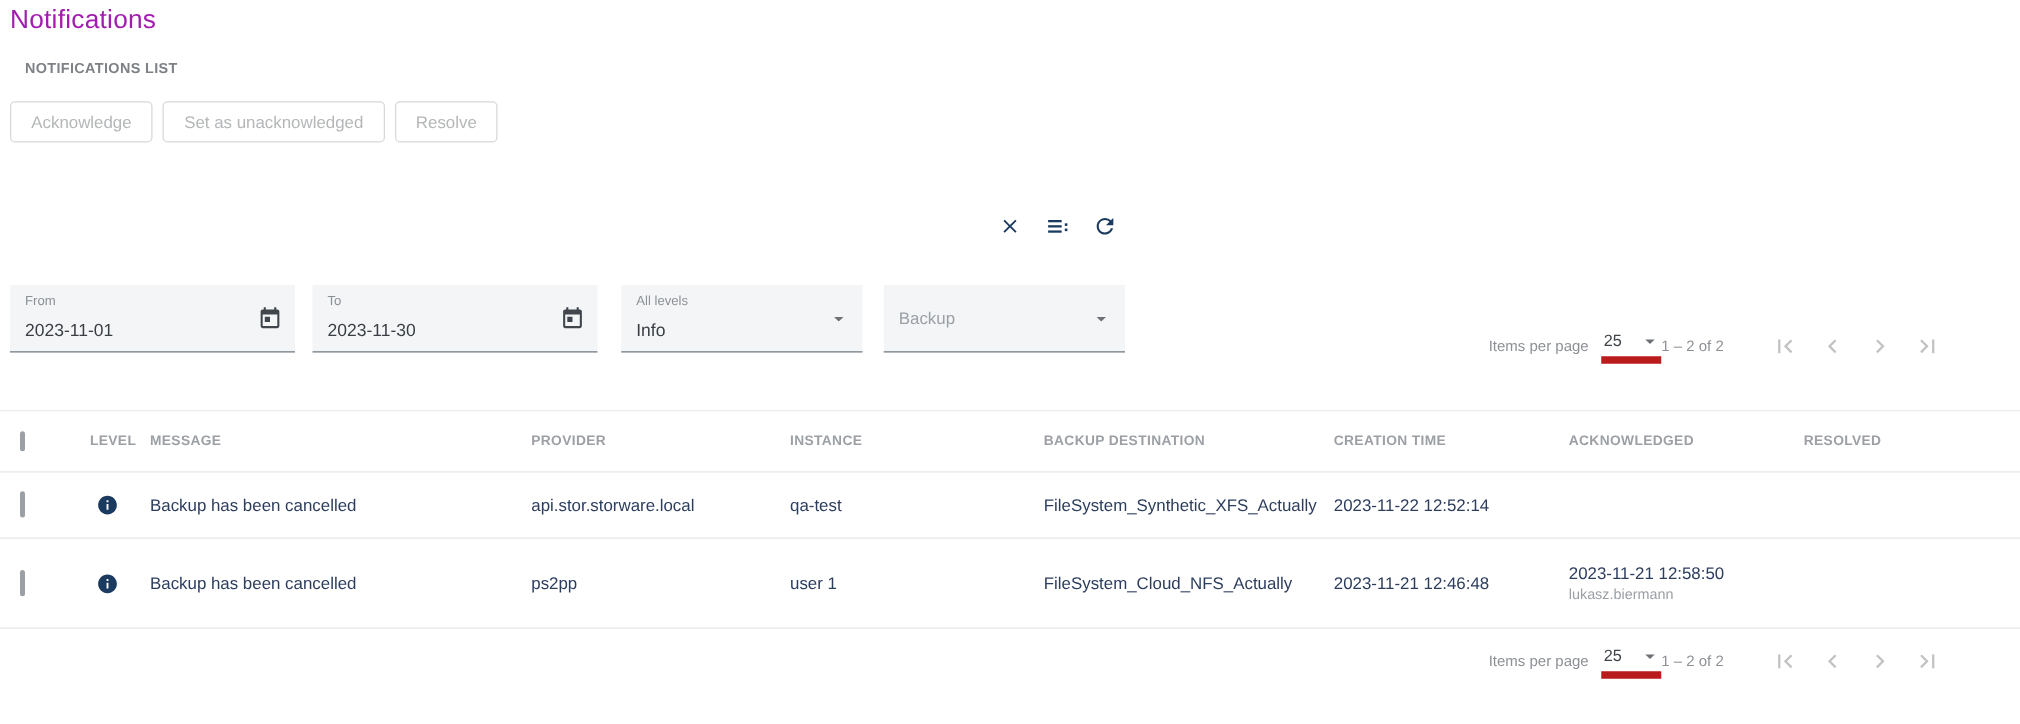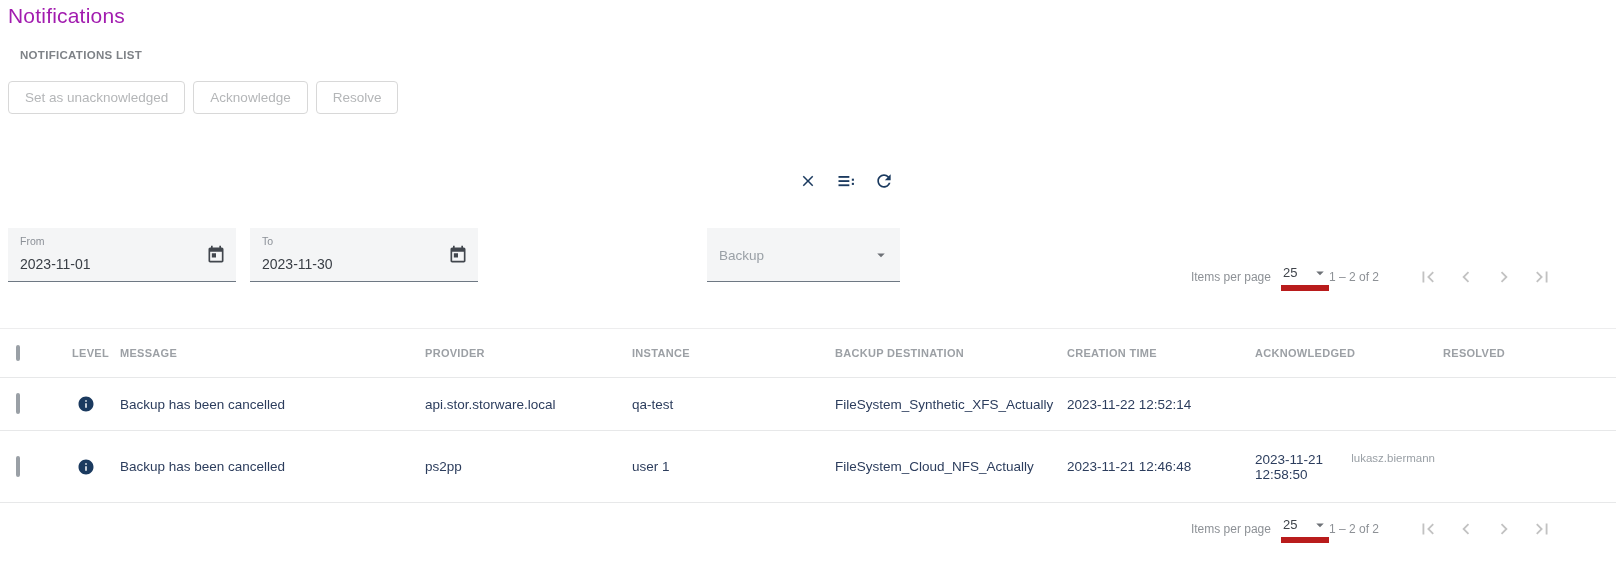--- a/index.html
+++ b/index.html
@@ -73,34 +73,34 @@
   .row-1 { height:53px; }
   .row-2 { height:72px; }
   .cell { padding-left:8px; }
   .cell.select { padding-left:16px; }
   .cell.hlevel { padding-left:16px; }
   .cell.level { padding-left:21px; display:flex; }
   .checkbox {
     width:18px; height:18px; border:2px solid #9aa0a6; border-radius:2px; background:#fff; cursor:pointer;
   }
   .body-text { font-size:13.5px; color:#2c3d5d; }
-  .ack-cell { display:flex; flex-direction:row; justify-content:center; gap:4px; }
+  .ack-cell { display:flex; flex-direction:column; justify-content:center; gap:4px; }
   .ack-user { font-size:11.5px; color:#9aa0a6; }
 </style>
 </head>
 <body>
 
 <div class="page">
 
   <div class="page-title">Notifications</div>
   <div class="section-label">NOTIFICATIONS LIST</div>
 
   <div class="actions">
+    <button class="btn">Acknowledge</button>
     <button class="btn">Set as unacknowledged</button>
-    <button class="btn">Acknowledge</button>
     <button class="btn">Resolve</button>
   </div>
 
 
   <div class="search-actions">
     <span class="icon-btn">
       <svg class="icon-18" viewBox="0 0 24 24">
           <path fill="#1b3a5f" d="M19 6.41 17.59 5 12 10.59 6.41 5 5 6.41 10.59 12 5 17.59 6.41 19 12 13.41 17.59 19 19 17.59 13.41 12z"></path>
         </svg>
     </span>
@@ -135,20 +135,29 @@
   <div class="field field-to">
     <span class="field-label">To</span>
     <span class="field-value">2023-11-30</span>
     <span class="field-icon">
       <svg class="icon-20" viewBox="0 0 24 24">
           <path fill="#41464d" d="M19 3h-1V1h-2v2H8V1H6v2H5c-1.11 0-2 .9-2 2v14c0 1.1.89 2 2 2h14c1.1 0 2-.9 2-2V5c0-1.1-.9-2-2-2zm0 16H5V8h14v11zM7 10h5v5H7z"></path>
         </svg>
     </span>
   </div>
 
+  <div class="field field-level">
+    <span class="field-label">All levels</span>
+    <span class="field-value">Info</span>
+    <span class="field-icon">
+      <svg class="icon-18" viewBox="0 0 24 24">
+          <path fill="#6d7176" d="M7 10l5 5 5-5z"></path>
+        </svg>
+    </span>
+  </div>
 
   <div class="field field-status">
     <span class="field-placeholder">Backup</span>
     <span class="field-icon">
       <svg class="icon-18" viewBox="0 0 24 24">
           <path fill="#6d7176" d="M7 10l5 5 5-5z"></path>
         </svg>
     </span>
   </div>
 

